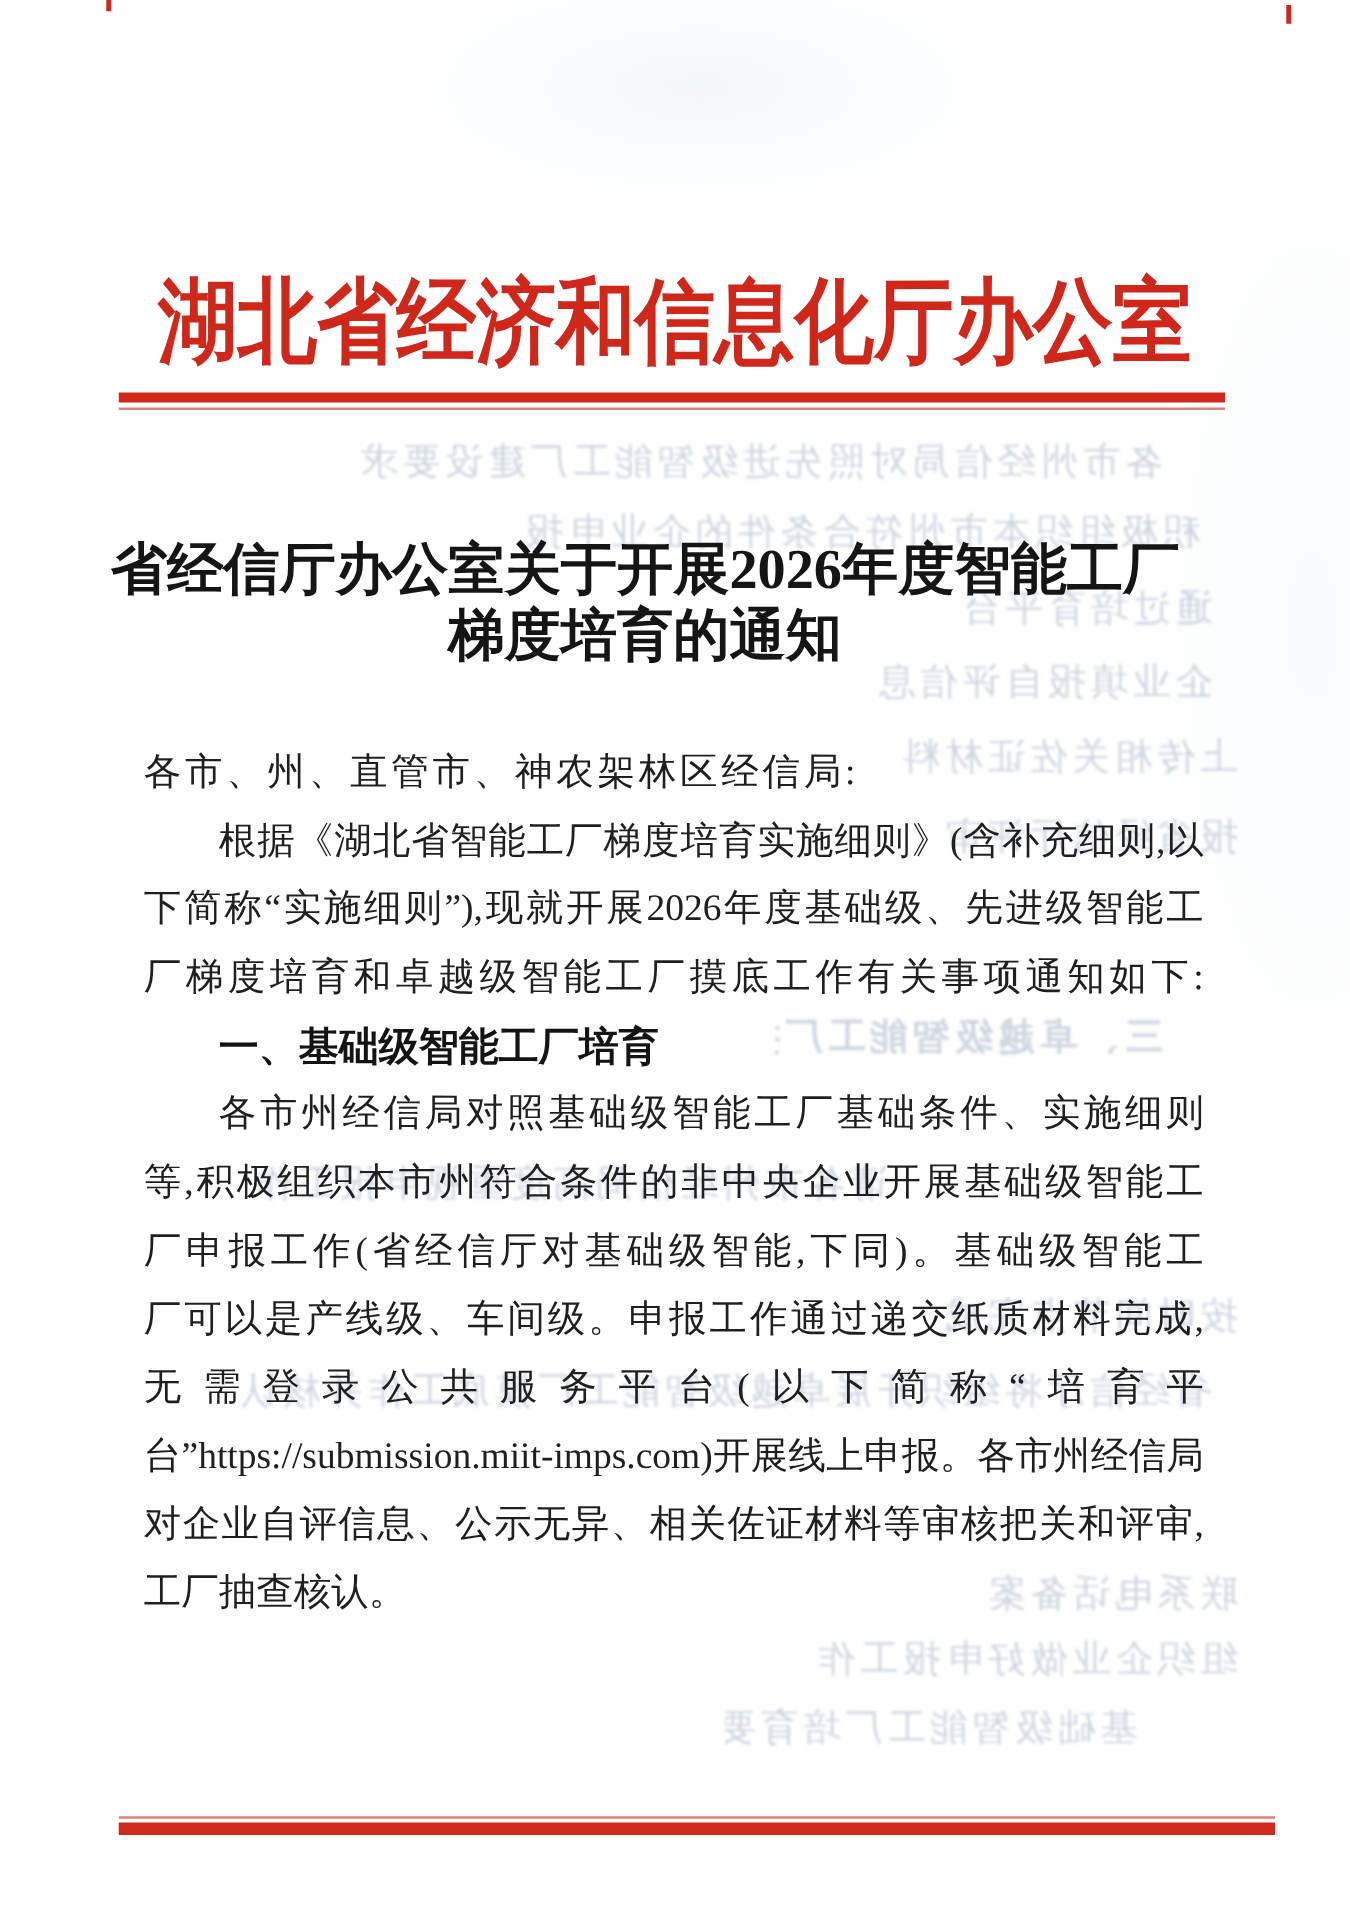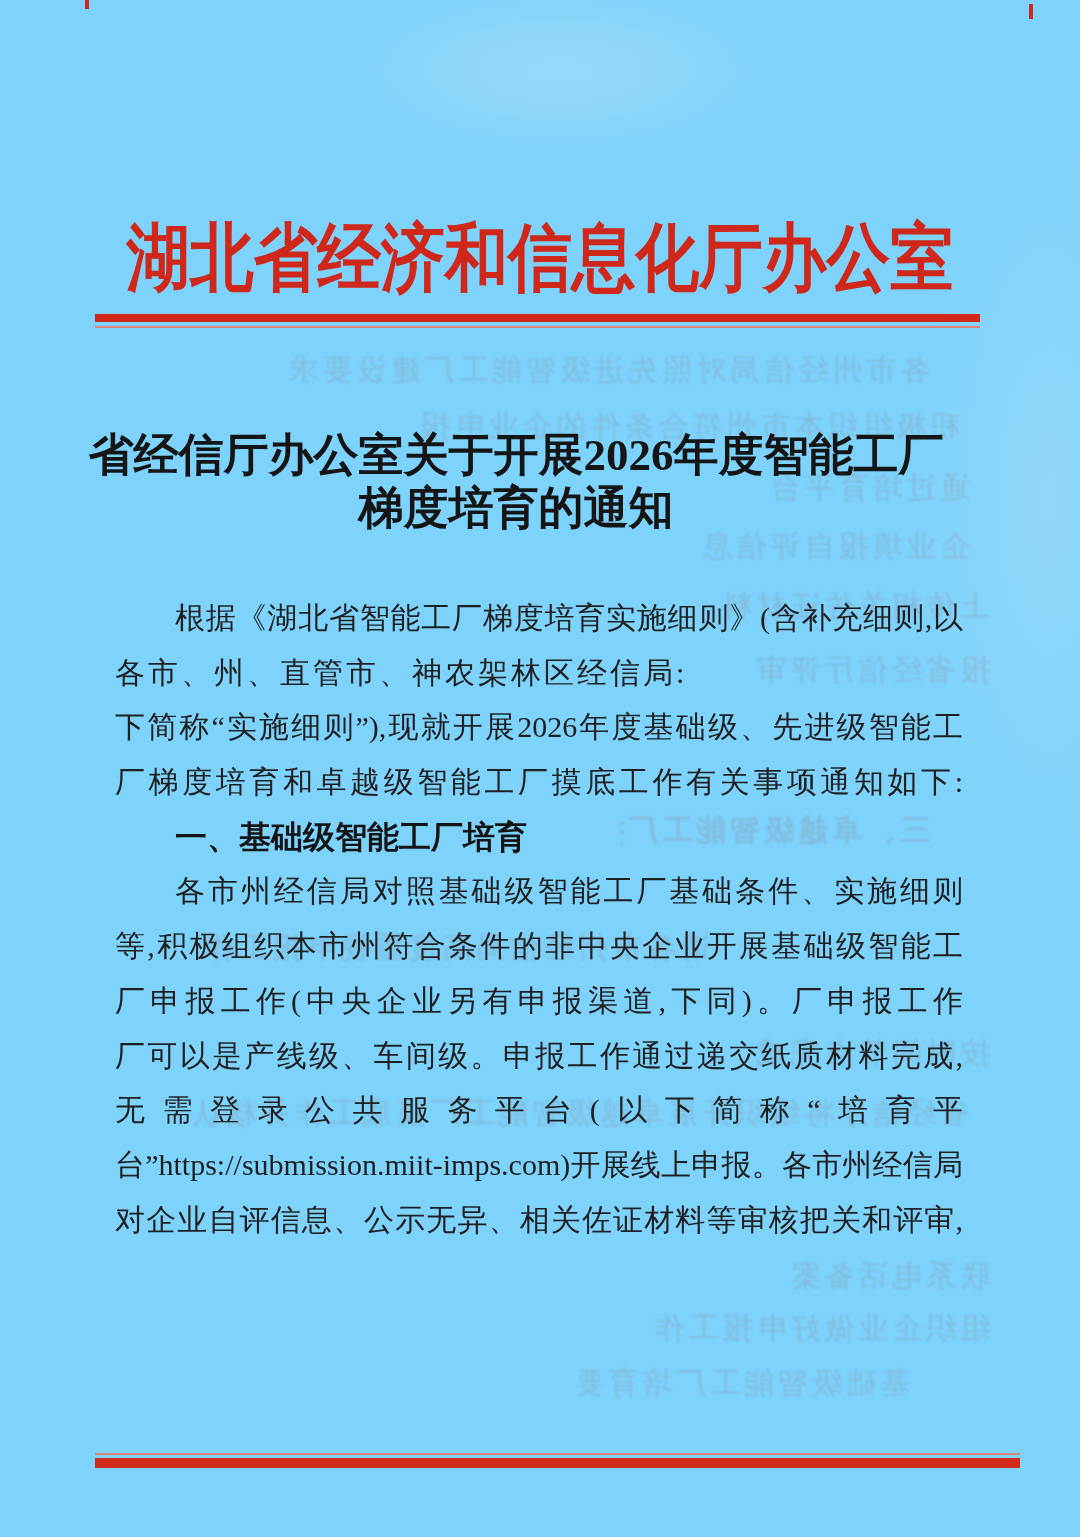--- a/index.html
+++ b/index.html
@@ -4,21 +4,21 @@
 <style>
   html,body{margin:0;padding:0;}
   body{
     width:1080px;height:1537px;
     background:#e9e9e9;
     font-family:"Liberation Serif", serif;
   }
   .page{
     position:relative;
     width:1080px;height:1537px;
-    background:#7dd3fc;
+    background:#ffffff;
     overflow:hidden;
   }
   .page::before{
     content:"";
     position:absolute;inset:0;
     background:
       radial-gradient(ellipse 360px 140px at 560px 70px, rgba(216,230,240,0.30), transparent 70%),
       radial-gradient(ellipse 200px 600px at 1050px 500px, rgba(222,232,240,0.20), transparent 75%);
     pointer-events:none;
   }
@@ -149,32 +149,33 @@
     <div class="thick"></div>
     <div class="thin"></div>
   </div>
 
   <h1 class="doc-title">
     <span>省经信厅办公室关于开展2026年度智能工厂</span><br>
     <span>梯度培育的通知</span>
   </h1>
 
   <div class="doc-body">
+      <div class="bline spaced">各市、州、直管市、神农架林区经信局:</div>
       <div class="bline indent justify">根据《湖北省智能工厂梯度培育实施细则》(含补充细则,以</div>
-      <div class="bline spaced">各市、州、直管市、神农架林区经信局:</div>
       <div class="bline justify">下简称“实施细则”),现就开展2026年度基础级、先进级智能工</div>
       <div class="bline justify">厂梯度培育和卓越级智能工厂摸底工作有关事项通知如下:</div>
       <div class="bline indent heading">一、基础级智能工厂培育</div>
       <div class="bline indent justify">各市州经信局对照基础级智能工厂基础条件、实施细则</div>
       <div class="bline justify">等,积极组织本市州符合条件的非中央企业开展基础级智能工</div>
-      <div class="bline justify">厂申报工作(中央企业另有申报渠道,下同)。厂申报工作</div>
+      <div class="bline justify">厂申报工作(省经信厅对基础级智能,下同)。基础级智能工</div>
       <div class="bline justify">厂可以是产线级、车间级。申报工作通过递交纸质材料完成,</div>
       <div class="bline justify">无需登录公共服务平台(以下简称“培育平</div>
       <div class="bline justify">台”https://submission.miit-imps.com)开展线上申报。各市州经信局</div>
       <div class="bline justify">对企业自评信息、公示无异、相关佐证材料等审核把关和评审,</div>
+      <div class="bline ">工厂抽查核认。</div>
     </div>
 
   <div class="rule-bottom">
     <div class="thin"></div>
     <div class="thick"></div>
   </div>
 
 </div>
 
 </body></html>

